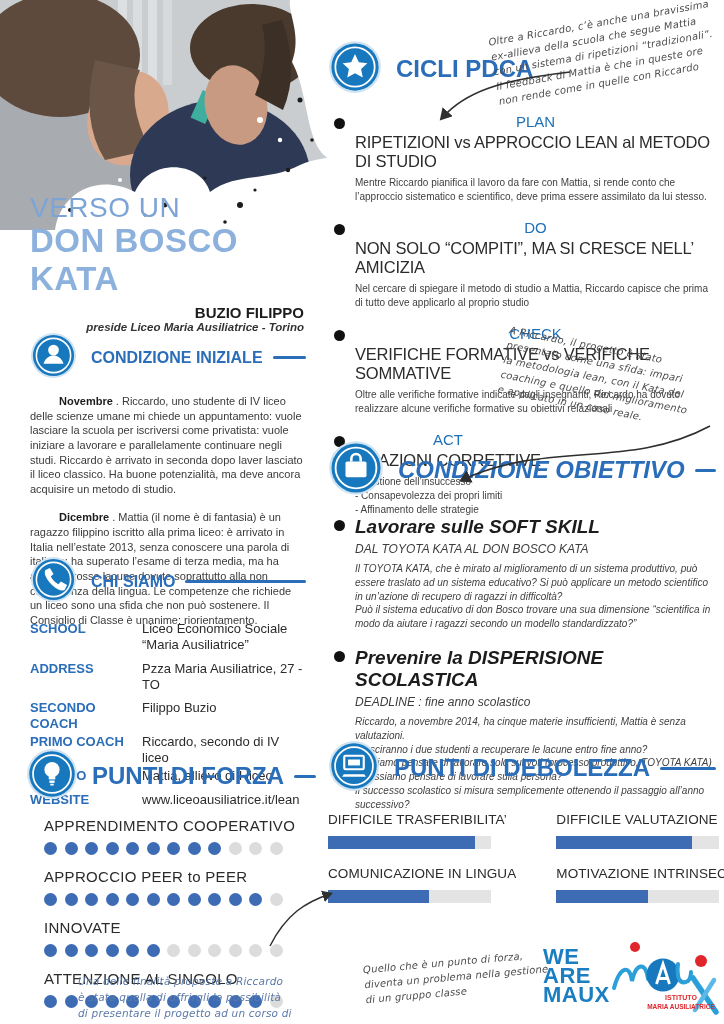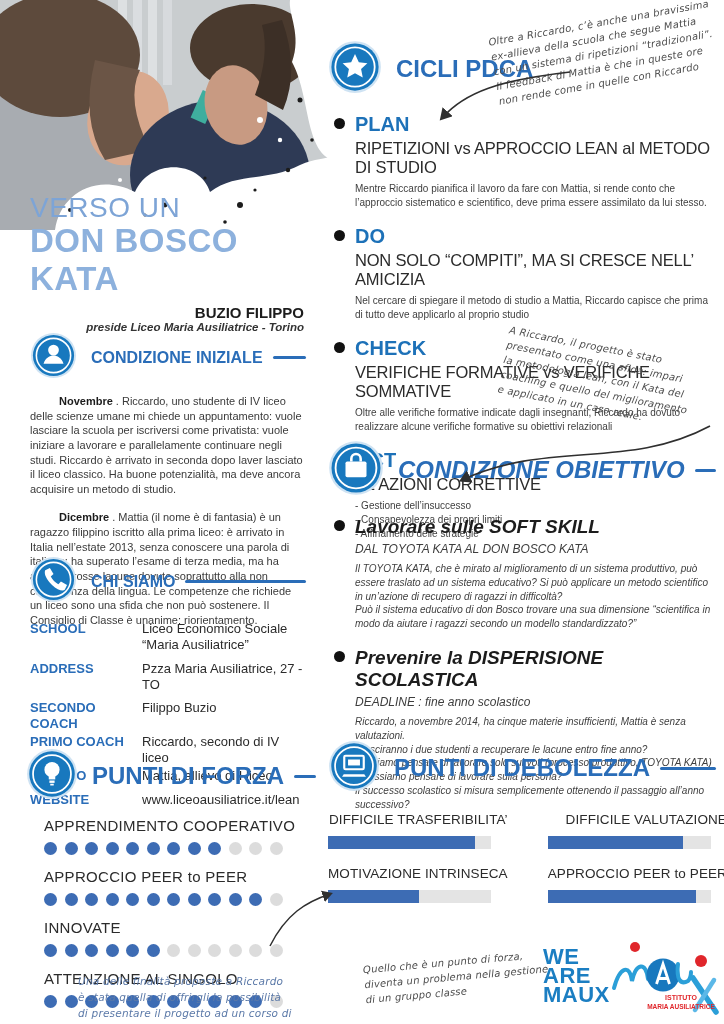--- a/index.html
+++ b/index.html
@@ -44,31 +44,31 @@
   .forza-item { margin-left:18px; margin-top:13px; }
   .forza-label { font-size:15px; color:#2b2b2b; letter-spacing:.3px; }
   .dots { display:flex; gap:7.5px; margin-top:8px; }
   .dot { width:13px; height:13px; border-radius:50%; background:#dcdcdc; }
   .dot.on { background:#3d6cb4; }
 
   
   .right-col { position:absolute; left:328px; top:40px; width:388px; }
   .pdca-item { display:flex; margin-top:15px; }
   .pdca-item .bullet { flex:0 0 11px; width:11px; height:11px; border-radius:50%; background:#111; margin:5px 10px 0 6px; }
-  .pdca-label { font-size:20px; font-weight:bold; color:#1d71b8; }
+  .pdca-label { font-size:15px; font-weight:normal; color:#1d71b8;text-align:center; }
   .pdca-title { font-size:16.5px; color:#2b2b2b; margin-top:3px; letter-spacing:-.2px; }
   .pdca-body { font-size:10px; line-height:1.4; color:#3f3f3f; margin-top:5px; white-space:pre-line; }
 
   .ob-item { display:flex; margin-top:16px; }
   .ob-item .bullet { flex:0 0 11px; width:11px; height:11px; border-radius:50%; background:#111; margin:4px 10px 0 6px; }
   .ob-title { font-size:19px; font-weight:bold; color:#1c1c1c; }
   .ob-sub { font-size:12px; color:#3d3d3d; margin-top:4px; }
   .ob-body { font-size:10px; line-height:1.38; color:#3f3f3f; margin-top:6px; white-space:pre-line; }
 
-  .deb-grid { display:grid; grid-template-columns:1fr 1fr 1fr 1fr; column-gap:40px; row-gap:17px; margin-top:16px;text-align:right; }
+  .deb-grid { display:grid; grid-template-columns:1fr 1fr 1fr; column-gap:40px; row-gap:17px; margin-top:16px; }
   .deb-label { font-size:13.5px; color:#2b2b2b; white-space:nowrap; letter-spacing:.1px; }
   .deb-track { position:relative; width:163px; height:13px; background:#e4e4e4; margin-top:9px; }
   .deb-fill { position:absolute; left:0; top:0; bottom:0; background:#3d6cb4; }
 
   
   .hnote { position:absolute; font-family:"DejaVu Sans", sans-serif; font-style:italic;
            font-size:10px; line-height:1.5; color:#4d4d4d; white-space:pre-line; letter-spacing:.2px; }
   .hnote.blue { color:#5b79a8; font-size:10.5px; }
 
   .arrow-svg { position:absolute; pointer-events:none; }

